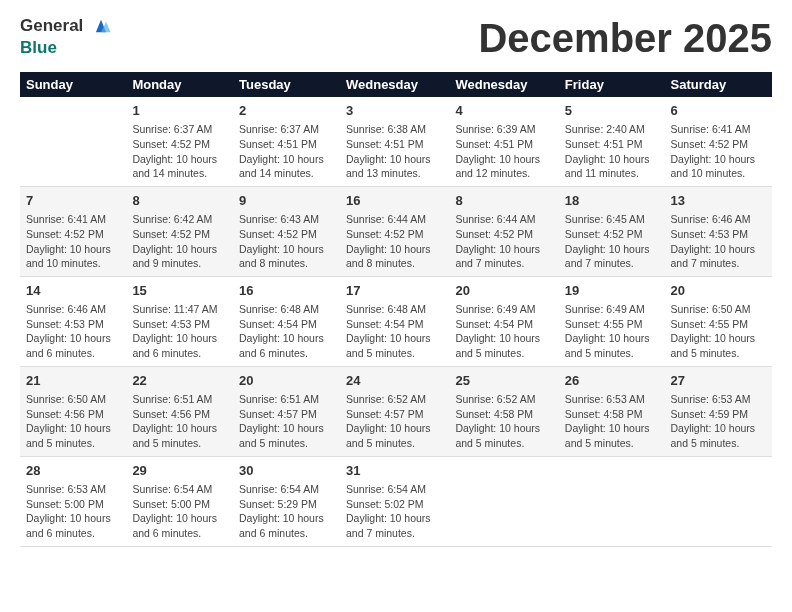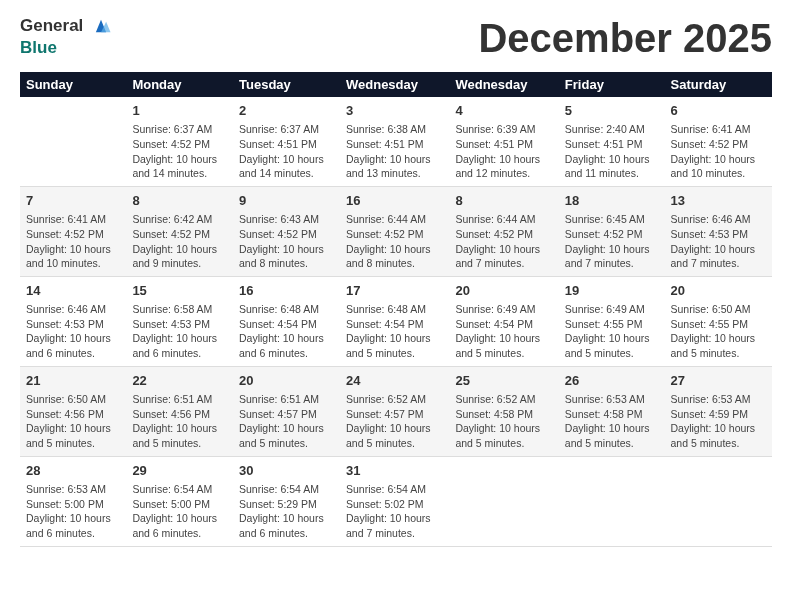--- a/index.html
+++ b/index.html
@@ -208,21 +208,21 @@
         </tr>
         <tr>
           <td>
             <span class="day-num">14</span>
             <span class="info">Sunrise: 6:46 AM</span>
             <span class="info">Sunset: 4:53 PM</span>
             <span class="info">Daylight: 10 hours and 6 minutes.</span>
           </td>
           <td>
             <span class="day-num">15</span>
-            <span class="info">Sunrise: 6:58 AM</span>
+            <span class="info">Sunrise: 11:47 AM</span>
             <span class="info">Sunset: 4:53 PM</span>
             <span class="info">Daylight: 10 hours and 6 minutes.</span>
           </td>
           <td>
             <span class="day-num">16</span>
             <span class="info">Sunrise: 6:48 AM</span>
             <span class="info">Sunset: 4:54 PM</span>
             <span class="info">Daylight: 10 hours and 6 minutes.</span>
           </td>
           <td>

